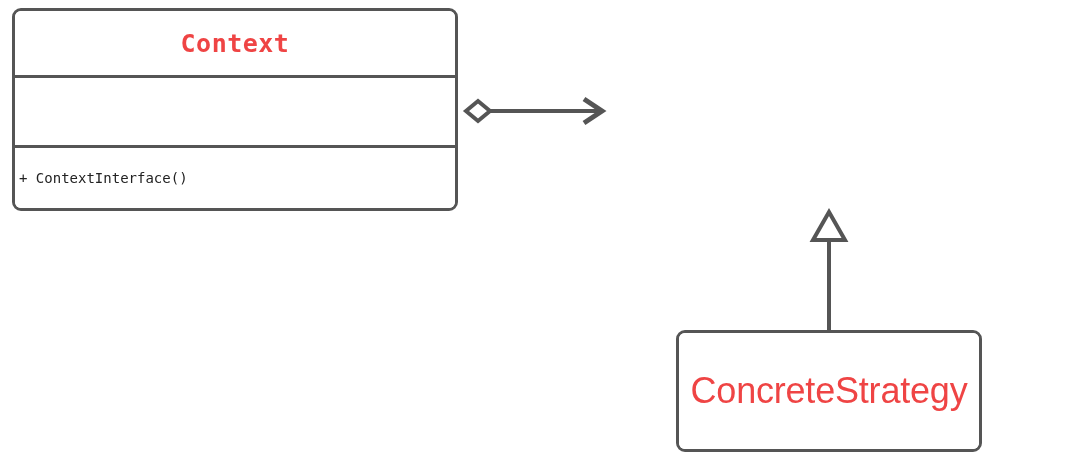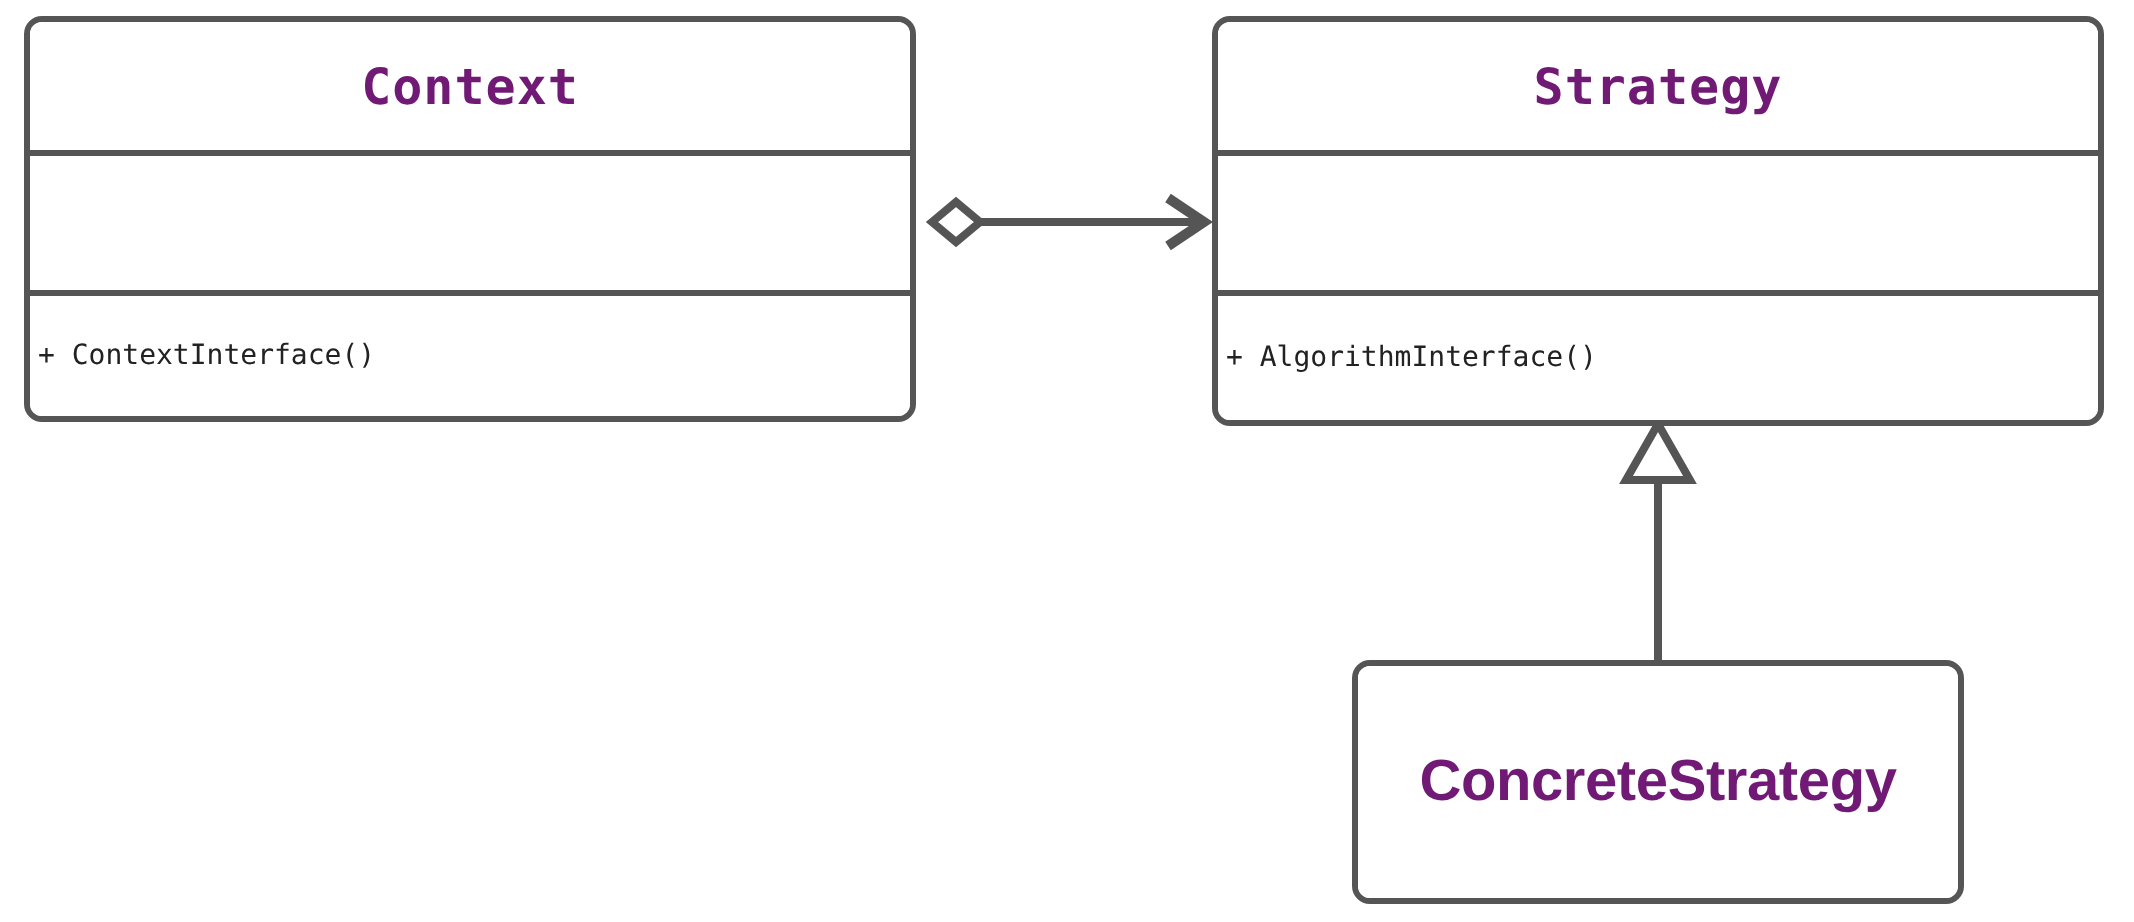--- a/index.html
+++ b/index.html
@@ -43,28 +43,28 @@
     justify-content: center;
   }
   .compartment.members {
     justify-content: flex-start;
   }
 
   .class-title {
     font-family: "DejaVu Sans Mono", monospace;
     font-weight: bold;
     font-size: 25px;
-    color: #701a75;
+    color: #ef4444;
     letter-spacing: 0.5px;
     white-space: nowrap;
   }
   .class-title.proportional {
     font-family: "Liberation Sans", sans-serif;
-    font-weight: bold;
-    font-size: 29px;
+    font-weight: normal;
+    font-size: 36px;
     letter-spacing: -0.2px;
   }
   .member-line {
     font-family: "DejaVu Sans Mono", monospace;
     font-weight: normal;
     font-size: 14px;
     color: #222222;
     white-space: nowrap;
     padding-left: 4px;
   }
@@ -132,31 +132,20 @@
       <span class="class-title">Context</span>
     </div>
     <div class="compartment members c-attrs divider-top">
       <span class="member-line"></span>
     </div>
     <div class="compartment members c-ops divider-top">
       <span class="member-line">+ ContextInterface()</span>
     </div>
   </div>
 
-  <div class="uml-class" id="box-strategy">
-    <div class="compartment title c-title">
-      <span class="class-title">Strategy</span>
-    </div>
-    <div class="compartment members c-attrs divider-top">
-      <span class="member-line"></span>
-    </div>
-    <div class="compartment members c-ops divider-top">
-      <span class="member-line">+ AlgorithmInterface()</span>
-    </div>
-  </div>
 
   <div class="uml-class" id="box-concrete">
     <div class="compartment title c-title">
       <span class="class-title proportional">ConcreteStrategy</span>
     </div>
   </div>
 
 </div>
 
 </body></html>

